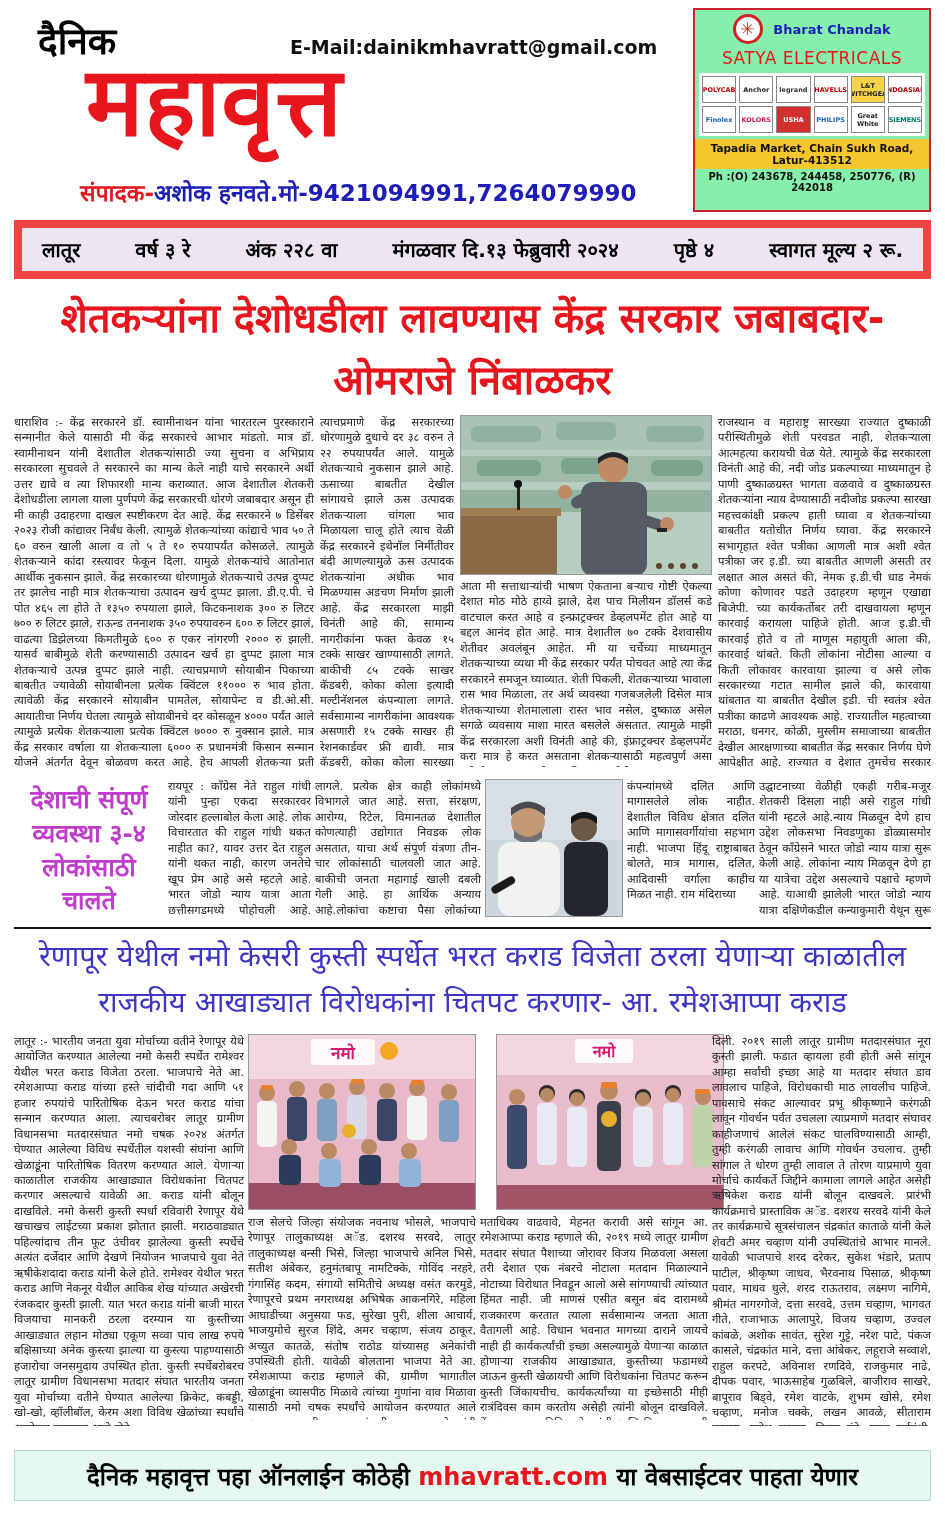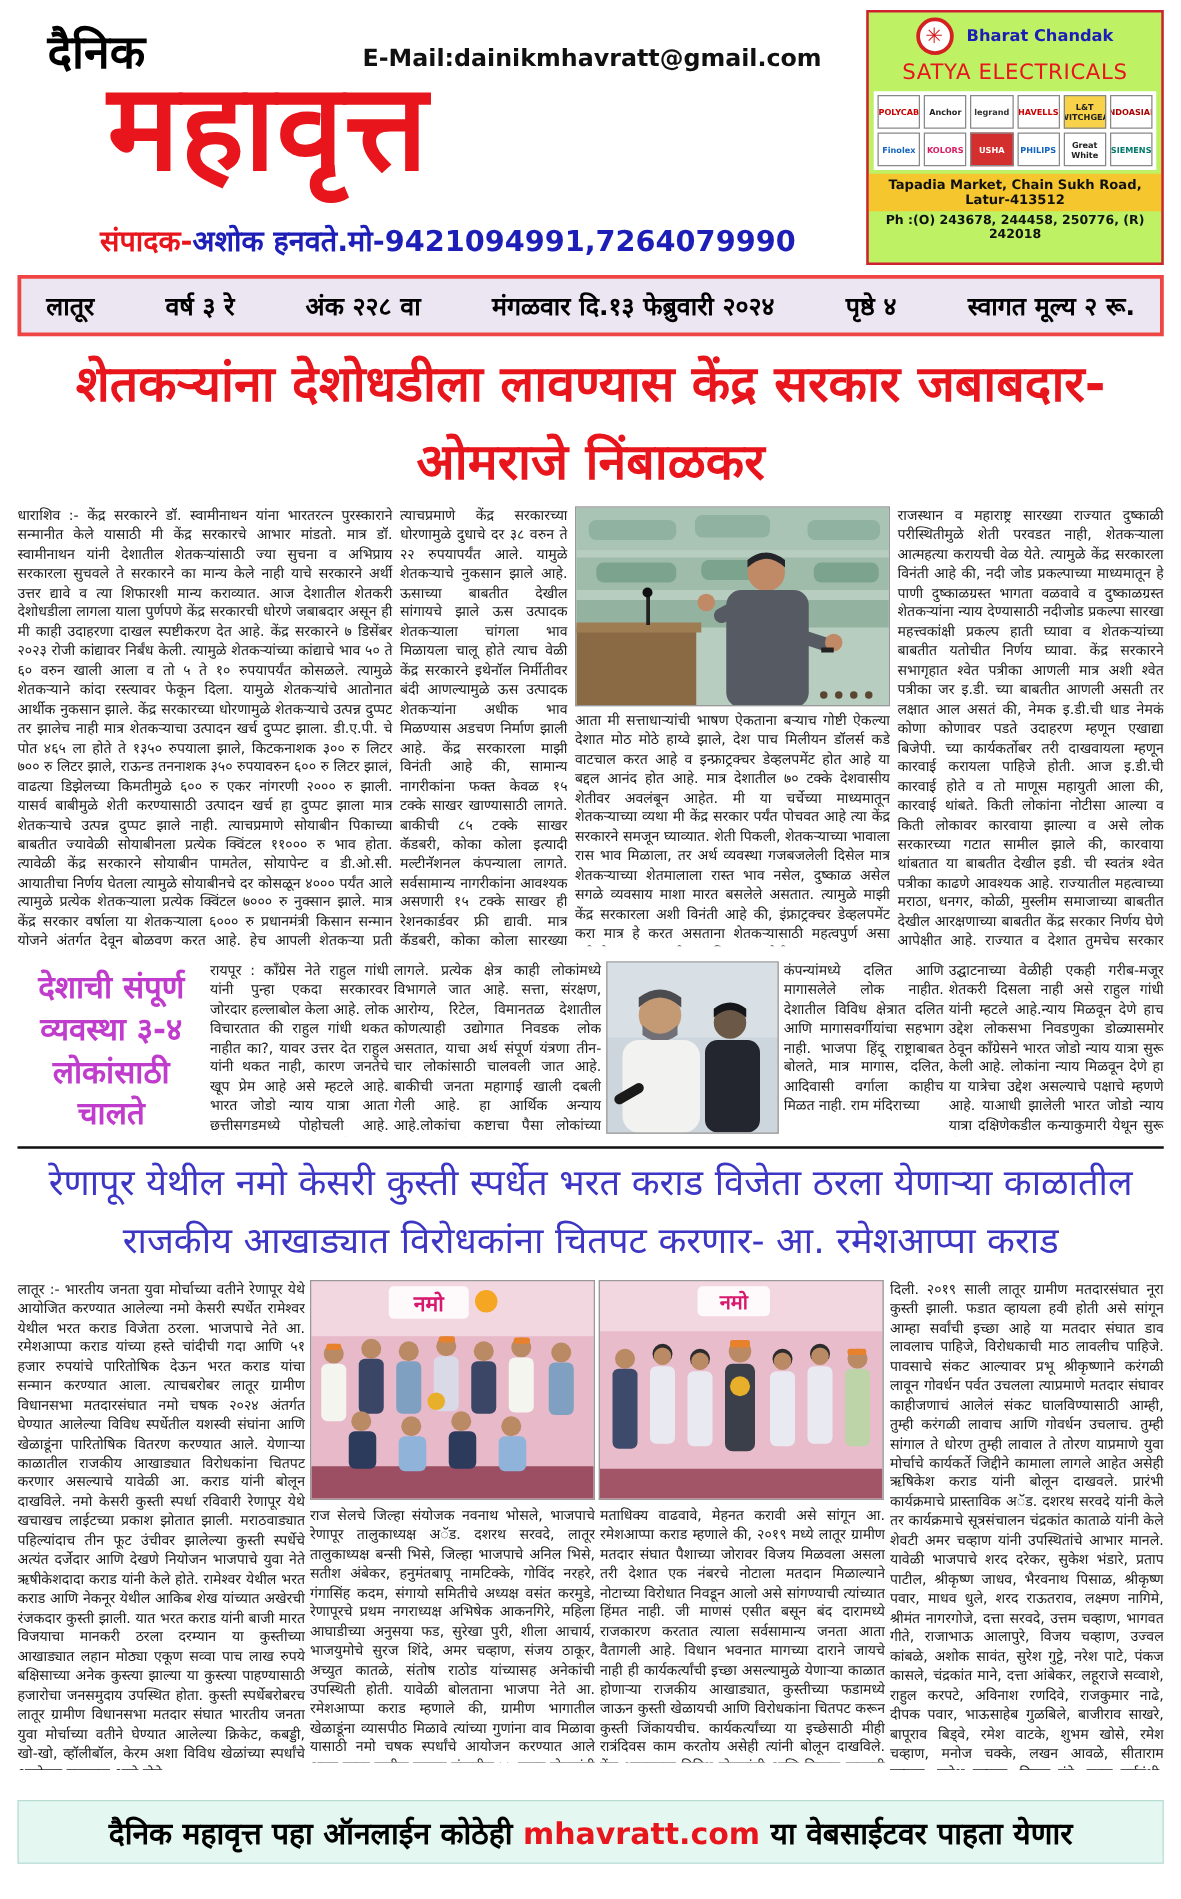--- a/index.html
+++ b/index.html
@@ -8,40 +8,40 @@
 
   
   .header { position:relative; height:208px; }
   .kicker { position:absolute; left:24px; top:8px; font-size:37px; font-weight:bold; color:#000; }
   .head-email { position:absolute; left:252px; top:30px; font-size:19px; font-weight:bold; color:#111;margin-left:24px; }
   .title { position:absolute; left:72px; top:44px; font-size:96px; font-weight:bold; color:#e8151c; line-height:1.1; letter-spacing:1px; }
   .editor-line { position:absolute; left:66px; top:170px; font-size:23px; font-weight:bold; white-space:nowrap; }
   .editor-pre { color:#e8151c; }
   .editor-rest { color:#1d1db8; }
 
-  .ad { position:absolute; right:0; top:2px; width:238px; height:204px; background:#bef264;
+  .ad { position:absolute; right:0; top:2px; width:238px; height:204px; background:#86efac;
         border:2px solid #cf2030; text-align:center; overflow:hidden; }
   .ad-top { display:flex; justify-content:center; align-items:center; gap:10px; padding-top:4px; }
   .ad-logo { width:30px; height:30px; border-radius:50%; border:3px solid #d42020; background:#fff; position:relative; flex:none; }
   .ad-logo::after { content:"✳"; color:#d42020; font-size:17px; position:absolute; left:4px; top:2px; }
   .ad-owner { color:#1d1db8; font-weight:bold; font-size:13px; }
   .ad-name { color:#e8151c; font-weight:normal; font-size:17px; margin-top:4px; letter-spacing:0.5px; }
   .brand-grid { background:#fff; margin:5px 4px 3px 4px; display:grid; grid-template-columns:repeat(6,1fr); gap:3px; padding:3px; }
   .brand { border:1px solid #888; height:27px; font-size:6.5px; font-weight:bold; display:flex;
            align-items:center; justify-content:center; overflow:hidden; background:#fff; color:#222; padding:1px; }
   .brand:nth-child(1){color:#c00;text-align:center;} .brand:nth-child(3){color:#333;} .brand:nth-child(4){color:#c00;}
   .brand:nth-child(5){background:#f8d34a;} .brand:nth-child(6){color:#a00;}
   .brand:nth-child(7){color:#1565c0;} .brand:nth-child(8){color:#d81b60;}
   .brand:nth-child(9){background:#d32f2f;color:#fff;} .brand:nth-child(10){color:#1565c0;}
   .brand:nth-child(12){color:#00796b;}
   .ad-addr { background:#f6c62e; font-weight:bold; font-size:10.5px; padding:3px 0; }
   .ad-phone { font-size:10px; font-weight:bold; padding-top:2px; }
 
   
-  .dateline { margin-top:6px; border:3px solid #ef4444; background:#ece6f2; display:flex;
+  .dateline { margin-top:6px; border:8px solid #ef4444; background:#ece6f2; display:flex;
               justify-content:space-between; align-items:center; padding:8px 20px; font-weight:bold; font-size:20px; color:#000; }
 
   
   .headline1 { color:#e8151c; text-align:center; font-weight:bold; font-size:40px; line-height:1.55; margin:8px 0 4px 0; }
   .headline2 { color:#3d35c4; text-align:center; font-weight:normal; font-size:29px; line-height:1.6; margin:4px 0 8px 0; }
 
   
   .body-text { font-size:11.3px; line-height:1.37; text-align:justify; color:#1c1c1c; overflow:hidden; }
   .story1 { display:flex; gap:6px; height:356px; overflow:hidden; margin-top:4px; }
   .s1c1 { width:300px; flex:none; } .s1c2 { width:134px; flex:none; }
@@ -55,21 +55,21 @@
   .s2c1 { width:143px; flex:none; } .s2c2 { width:166px; flex:none; }
   .photo2 { width:138px; height:138px; flex:none; }
   .s2c3 { width:128px; flex:none; } .s2c4 { width:172px; flex:none; }
 
   .rule { height:2px; background:#111; margin:8px 0 2px 0; }
 
   .story3 { display:flex; gap:4px; height:392px; overflow:hidden; }
   .s3left { width:230px; flex:none; }
   .s3mid { width:460px; flex:none; }
   .s3right { width:219px; flex:none; }
-  .s3photos { display:flex; gap:3px; height:176px; margin-bottom:5px; }
+  .s3photos { display:flex; gap:20px; height:176px; margin-bottom:5px; }
   .photo3 { width:228px; height:176px; flex:none; }
   .s3cols { display:flex; gap:4px; height:205px; }
   .s3cols .body-text { width:228px; flex:none; height:205px; }
 
   
   .footer { margin-top:24px; background:#e4f8f1; border:1px solid #b6dcd4; text-align:center;
             font-weight:bold; font-size:24px; padding:8px 0; color:#000; }
   .footer-link { color:#e8151c; }
 </style>
 </head>

